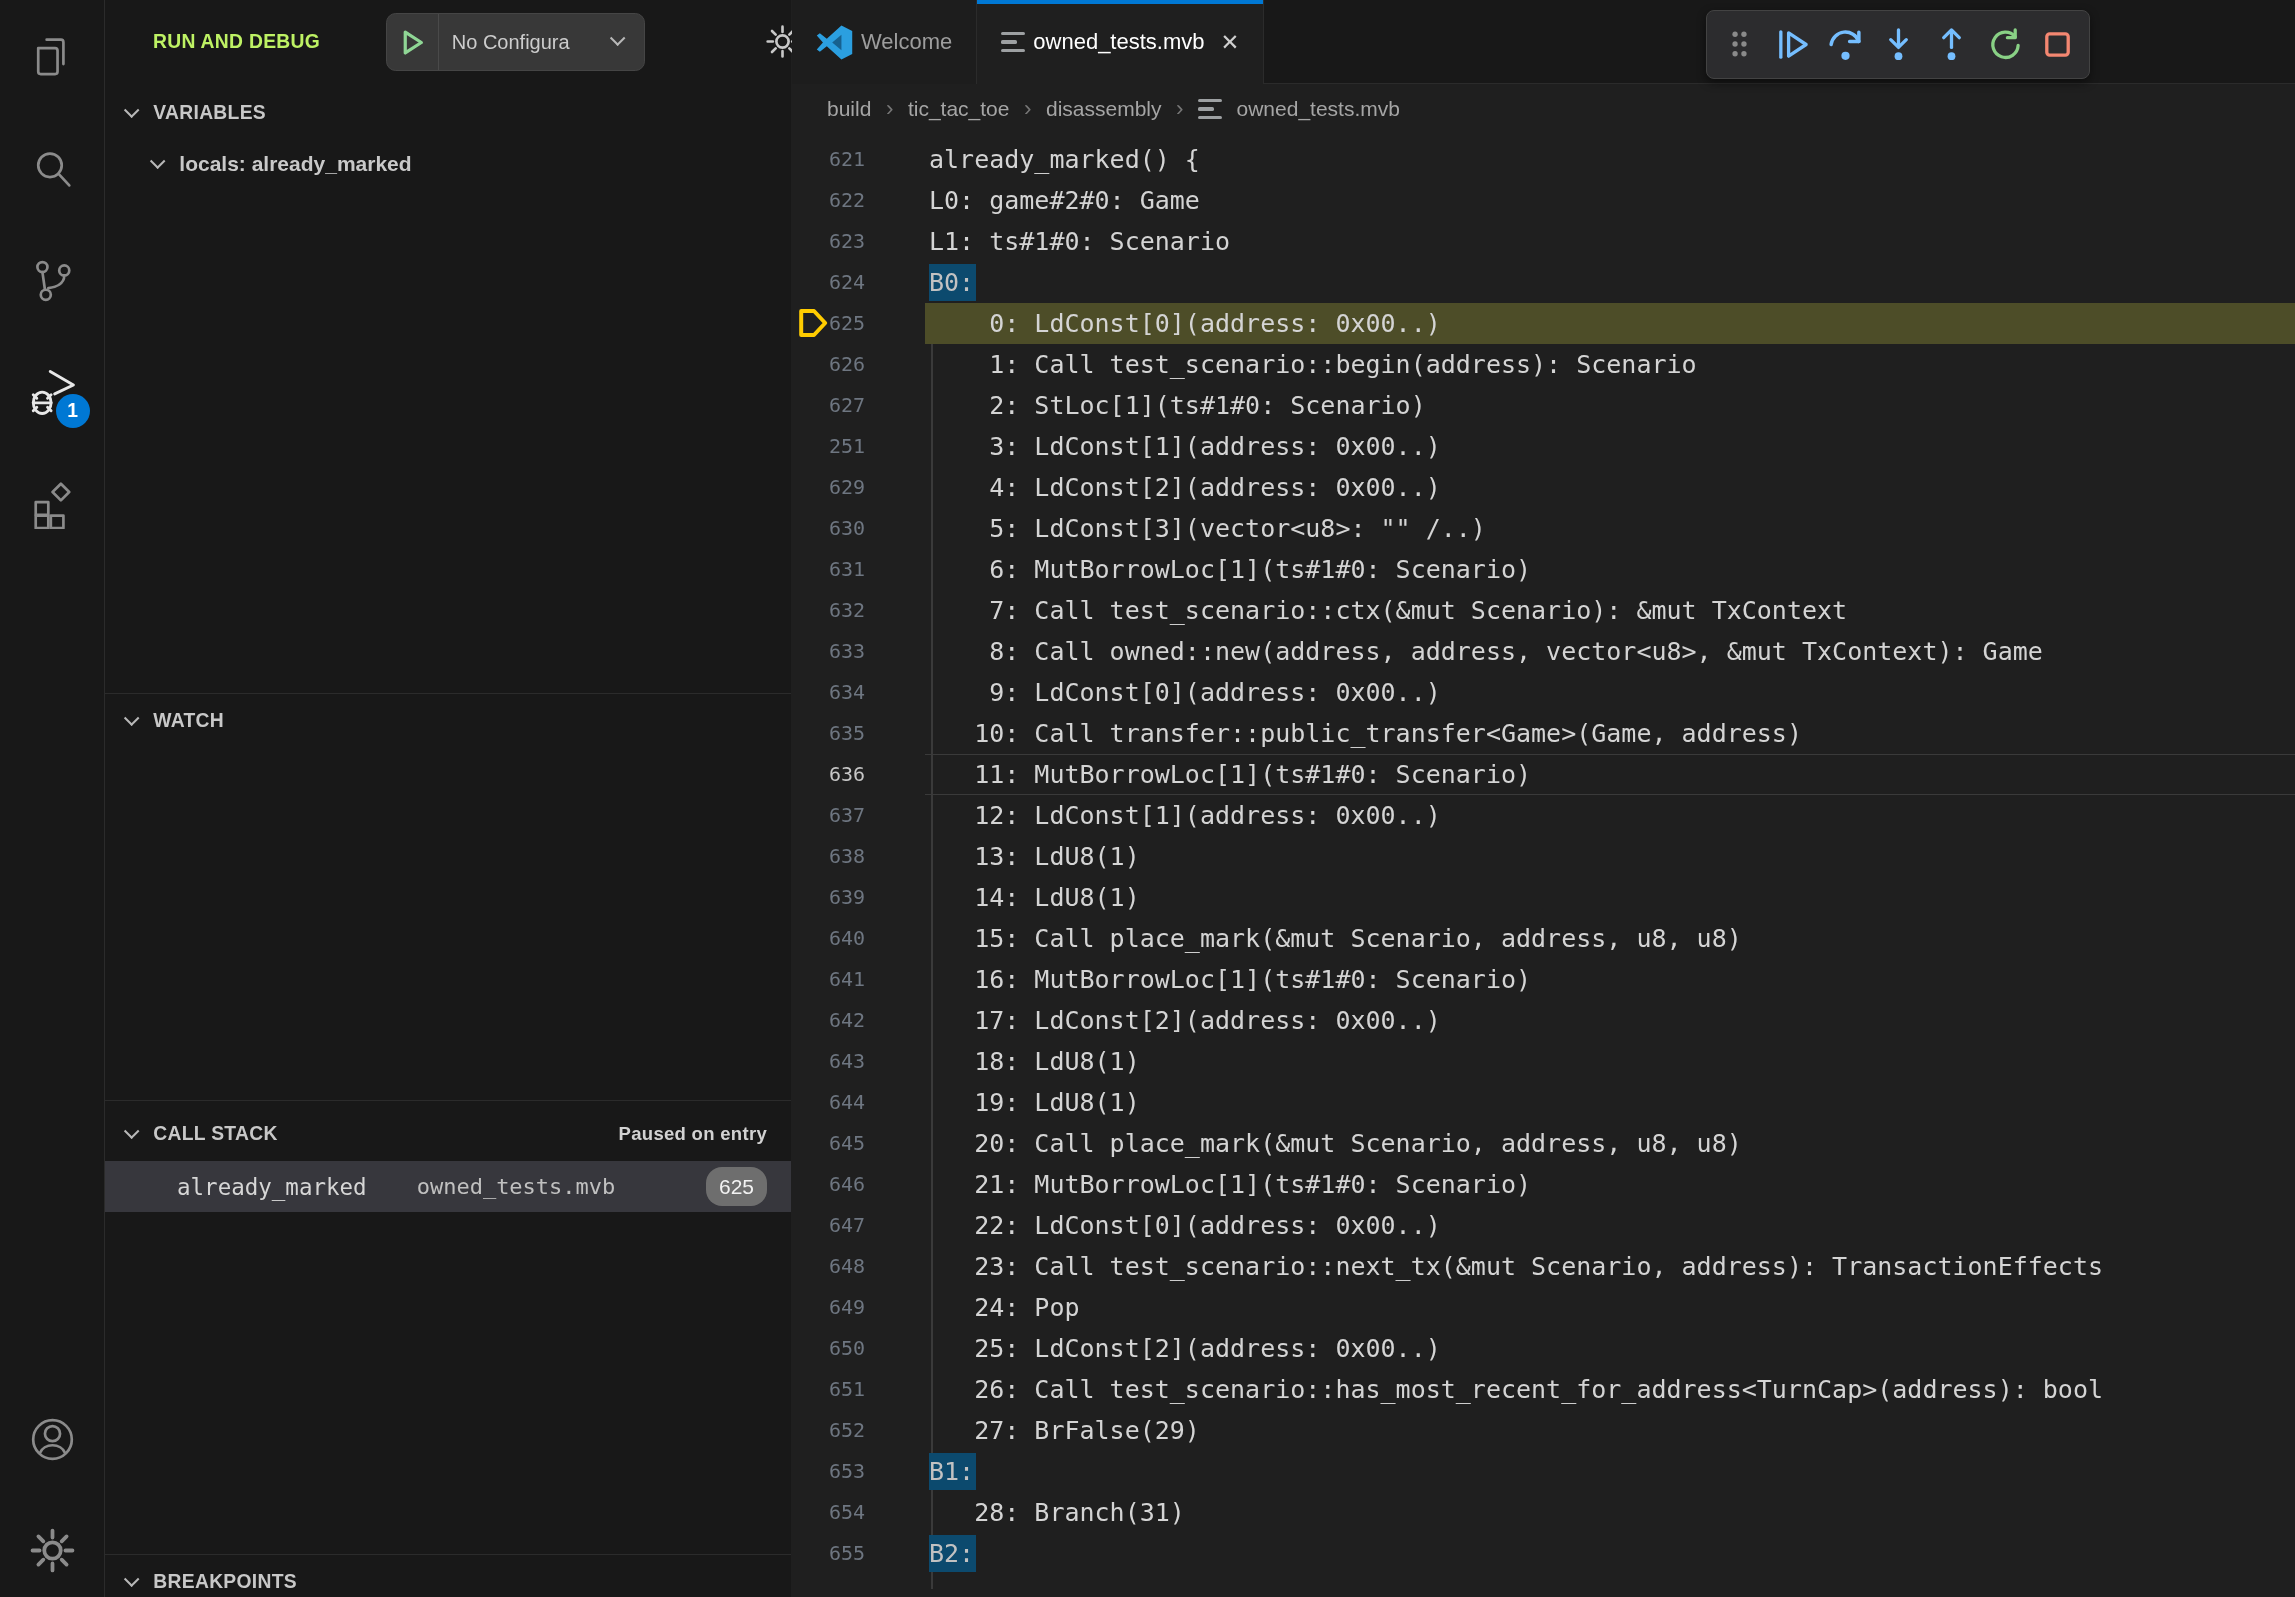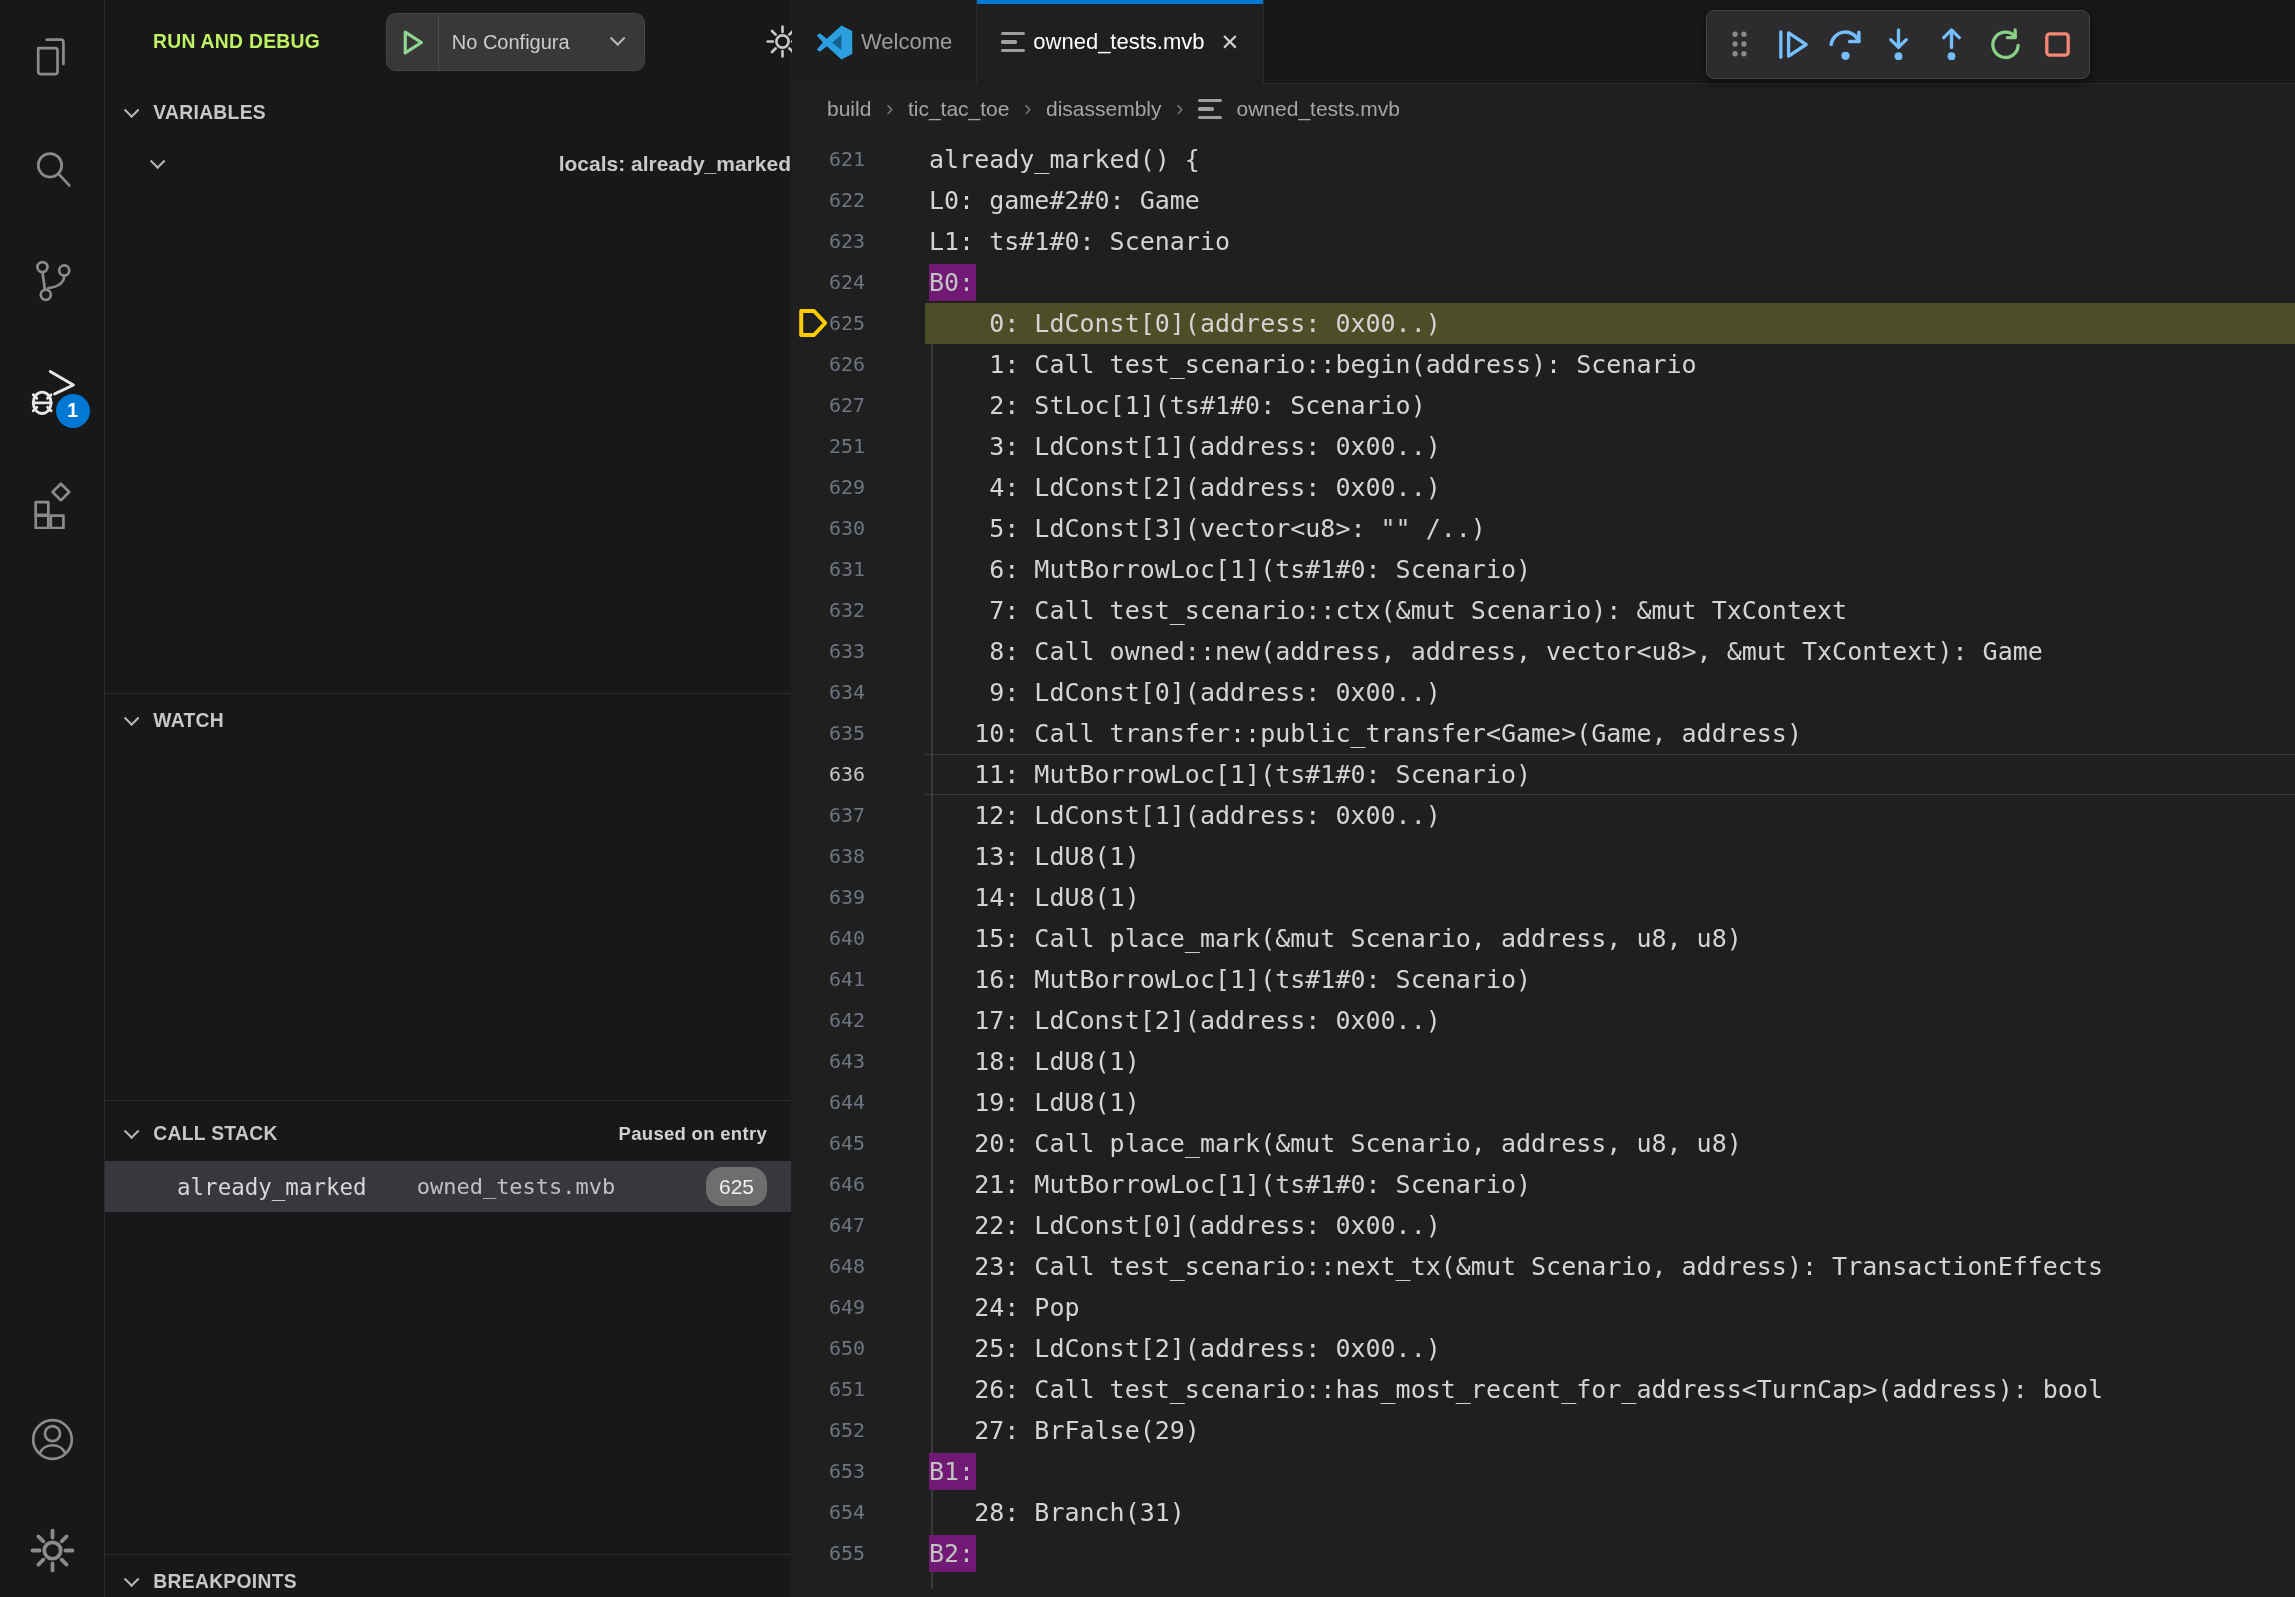--- a/index.html
+++ b/index.html
@@ -46,21 +46,21 @@
   .sb-more { position:absolute; left:721px; top:13px; font-size:34px; color:#c8c8c8; letter-spacing:1.6px; }
   .sec-h {
     position:absolute; left:0; width:100%; height:51px;
     display:flex; align-items:center; gap:16px; padding-left:21px;
     font-size:19.3px; font-weight:700; letter-spacing:0.3px; color:#c8c8c8;
   }
   .sec-h .label { white-space:nowrap; }
   .tree-row {
     position:absolute; left:0; width:100%; height:51px;
     display:flex; align-items:center; gap:16px; padding-left:47px;
-    font-size:21px; font-weight:700; color:#c9c9c9;justify-content:space-between;
+    font-size:21px; font-weight:700; color:#c9c9c9;
   }
   .sb-div { position:absolute; left:0; width:100%; height:0.8px; background:#2b2b2b; }
   .paused { position:absolute; right:24px; font-size:18.5px; font-weight:700; color:#d2d2d2; }
   .frames { position:absolute; left:0; top:1161px; width:100%; }
   .frame {
     position:relative; height:51px; background:#37373d;
     display:flex; align-items:center;
   }
   .frame-name { margin-left:72px; font-family:"DejaVu Sans Mono", monospace; font-size:22.5px; color:#d6d6d6; }
   .frame-file { margin-left:50px; font-family:"DejaVu Sans Mono", monospace; font-size:22px; color:#c0c0c0; }
@@ -113,21 +113,21 @@
   .gutter {
     flex:0 0 133px; position:relative; display:flex; align-items:center; justify-content:flex-end;
     padding-right:60px;
   }
   .ln { font-family:"DejaVu Sans Mono", monospace; font-size:20px; color:#6e7681; }
   .body { flex:1; display:flex; align-items:center; padding-left:4px; }
   .txt { font-family:"DejaVu Sans Mono", monospace; font-size:25px; color:#d4d4d4; white-space:pre; }
   .k-stopped .body { background:#4d4d28; }
   .k-cursor .body { border-top:0.8px solid #3a3a3a; border-bottom:0.8px solid #3a3a3a; }
   .k-cursor .ln { color:#c6c6c6; }
-  .k-label .txt { background:#701a75; color:#c2c2c2; padding:4px 1.6px 4px 0; }
+  .k-label .txt { background:#0c4a6e; color:#c2c2c2; padding:4px 1.6px 4px 0; }
   .dbg-arrow { display:none; position:absolute; left:6.4px; top:50%; transform:translateY(-50%); }
   .k-stopped .dbg-arrow { display:block; }
 </style>
 </head>
 <body>
 
 <div class="app">
 
   <div class="activitybar">
     <div class="ab-item" style="top:8px">

